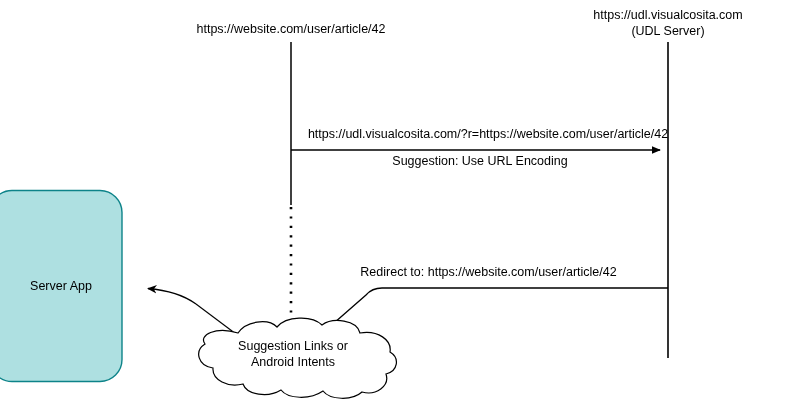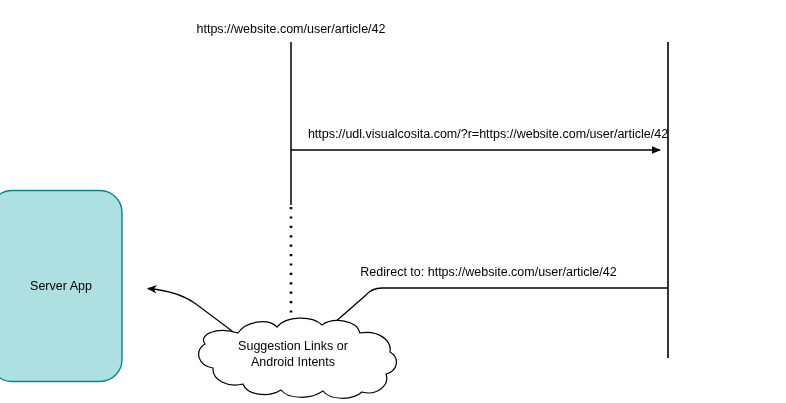--- a/index.html
+++ b/index.html
@@ -120,23 +120,28 @@
              C 352 401 330 400 323 391
              C 310 400 288 399 281 390
              C 268 398 247 395 243 384
              C 228 388 212 380 213 368
              C 198 366 194 351 205 344
              C 198 335 216 326 238 333 Z" fill="#ffffff" stroke="#000000" stroke-width="1.2"></path>
   </svg>
 
   <div class="lbl" id="actor-website-label">https://website.com/user/article/42</div>
 
+  <div class="lbl" id="actor-udl-label">
+    <span class="cloud-line">https://udl.visualcosita.com</span>
+    <span class="cloud-line">(UDL Server)</span>
+  </div>
 
   <div class="lbl" id="msg-request-label">https://udl.visualcosita.com/?r=https://website.com/user/article/42</div>
 
+  <div class="lbl" id="msg-suggestion-label">Suggestion: Use URL Encoding</div>
 
   <div class="lbl" id="msg-redirect-label">Redirect to: https://website.com/user/article/42</div>
 
   <div class="lbl" id="mobile-app-label">Server App</div>
 
   <div class="lbl" id="cloud-label">
     <span class="cloud-line">Suggestion Links or</span>
     <span class="cloud-line">Android Intents</span>
   </div>
 

